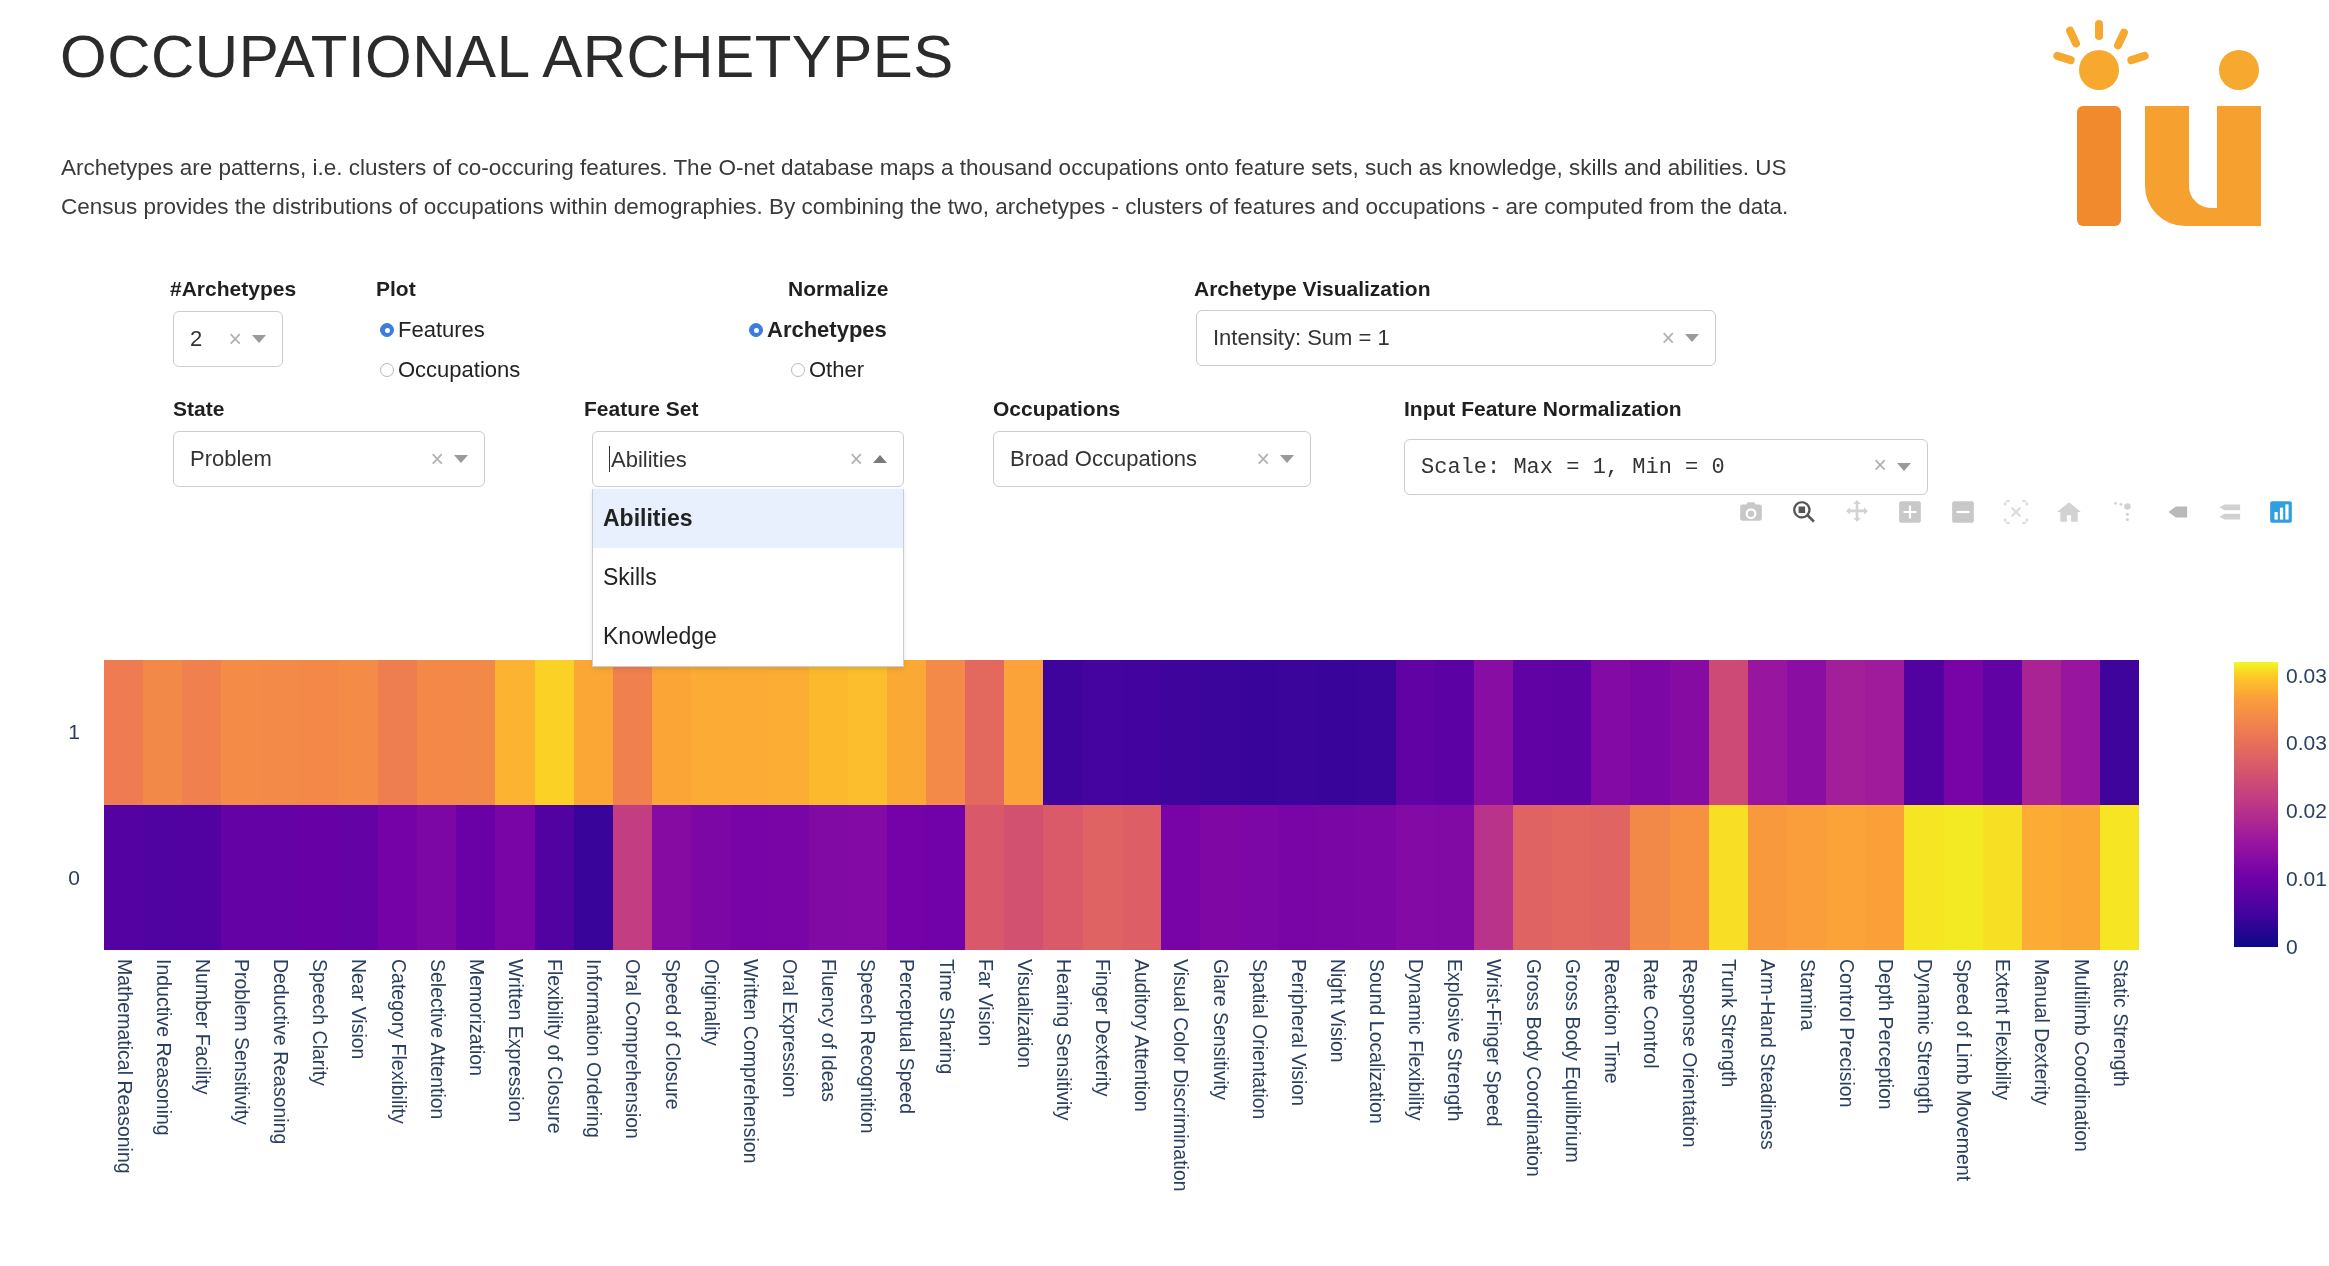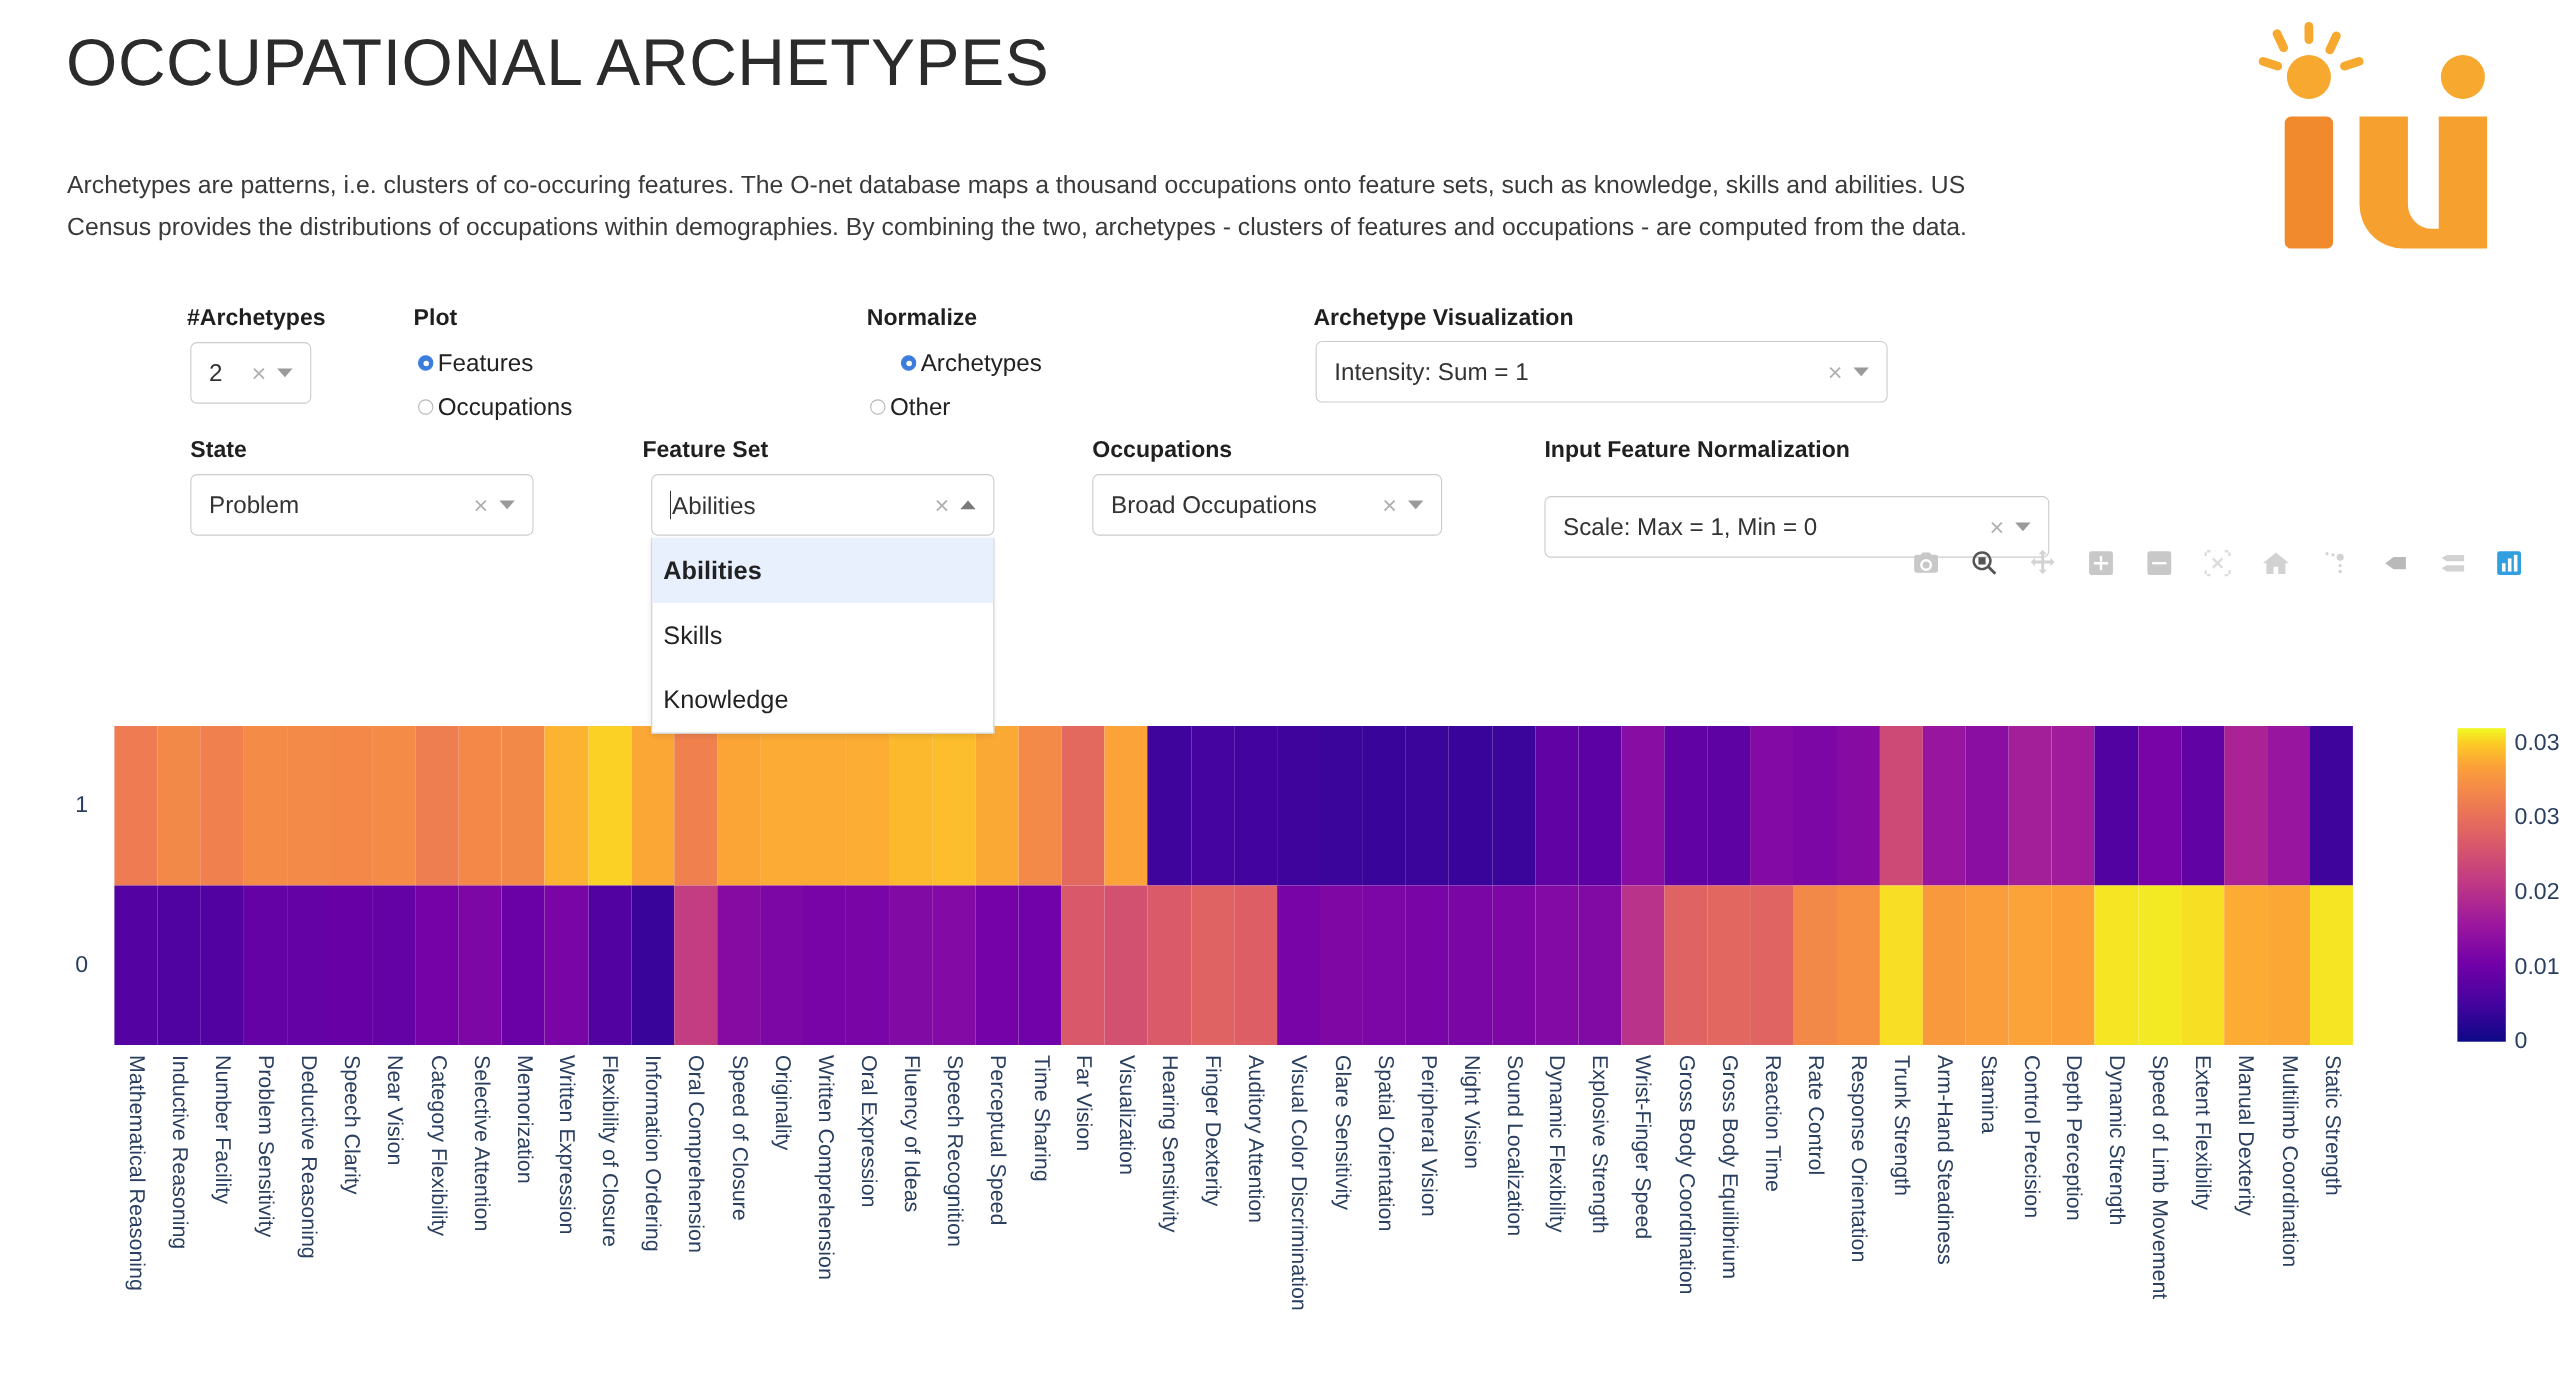--- a/index.html
+++ b/index.html
@@ -122,21 +122,21 @@
 <div class="radio-row" style="left:380px;top:317px;">
   <span class="radio on"></span>
   <span>Features</span>
 </div>
 <div class="radio-row" style="left:380px;top:357px;">
   <span class="radio"></span>
   <span>Occupations</span>
 </div>
 
 <div class="ctl-label" style="left:788px;top:277px;">Normalize</div>
-<div class="radio-row" style="left:819px;top:317px;">
+<div class="radio-row" style="left:749px;top:317px;font-weight:bold;">
   <span class="radio on"></span>
   <span>Archetypes</span>
 </div>
 <div class="radio-row" style="left:791px;top:357px;">
   <span class="radio"></span>
   <span>Other</span>
 </div>
 
 <div class="ctl-label" style="left:1194px;top:277px;">Archetype Visualization</div>
 <div class="select-box" style="left:1196px;top:310px;width:520px;">
@@ -165,21 +165,21 @@
 </div>
 
 <div class="ctl-label" style="left:993px;top:397px;">Occupations</div>
 <div class="select-box" style="left:993px;top:431px;width:318px;">
   <span class="val">Broad Occupations</span>
   <span class="sb-x">×</span>
   <span class="sb-caret"></span>
 </div>
 
 <div class="ctl-label" style="left:1404px;top:397px;">Input Feature Normalization</div>
-<div class="select-box" style="left:1404px;top:451px;width:459px;">
+<div class="select-box" style="left:1404px;top:439px;width:524px;font-family:Liberation Mono, monospace;">
   <span class="val">Scale: Max = 1, Min = 0</span>
   <span class="sb-x">×</span>
   <span class="sb-caret"></span>
 </div>
 
 <div id="modebar">
   <span class="mb">
     <svg width="26" height="26" viewBox="0 0 24 24" fill="#c8c8c8">
         <path d="M9 3l-1.5 2H4a2 2 0 0 0-2 2v11a2 2 0 0 0 2 2h16a2 2 0 0 0 2-2V7a2 2 0 0 0-2-2h-3.5L15 3H9zm3 5.5a5 5 0 1 1 0 10 5 5 0 0 1 0-10zm0 2a3 3 0 1 0 0 6 3 3 0 0 0 0-6z"></path>
       </svg>

